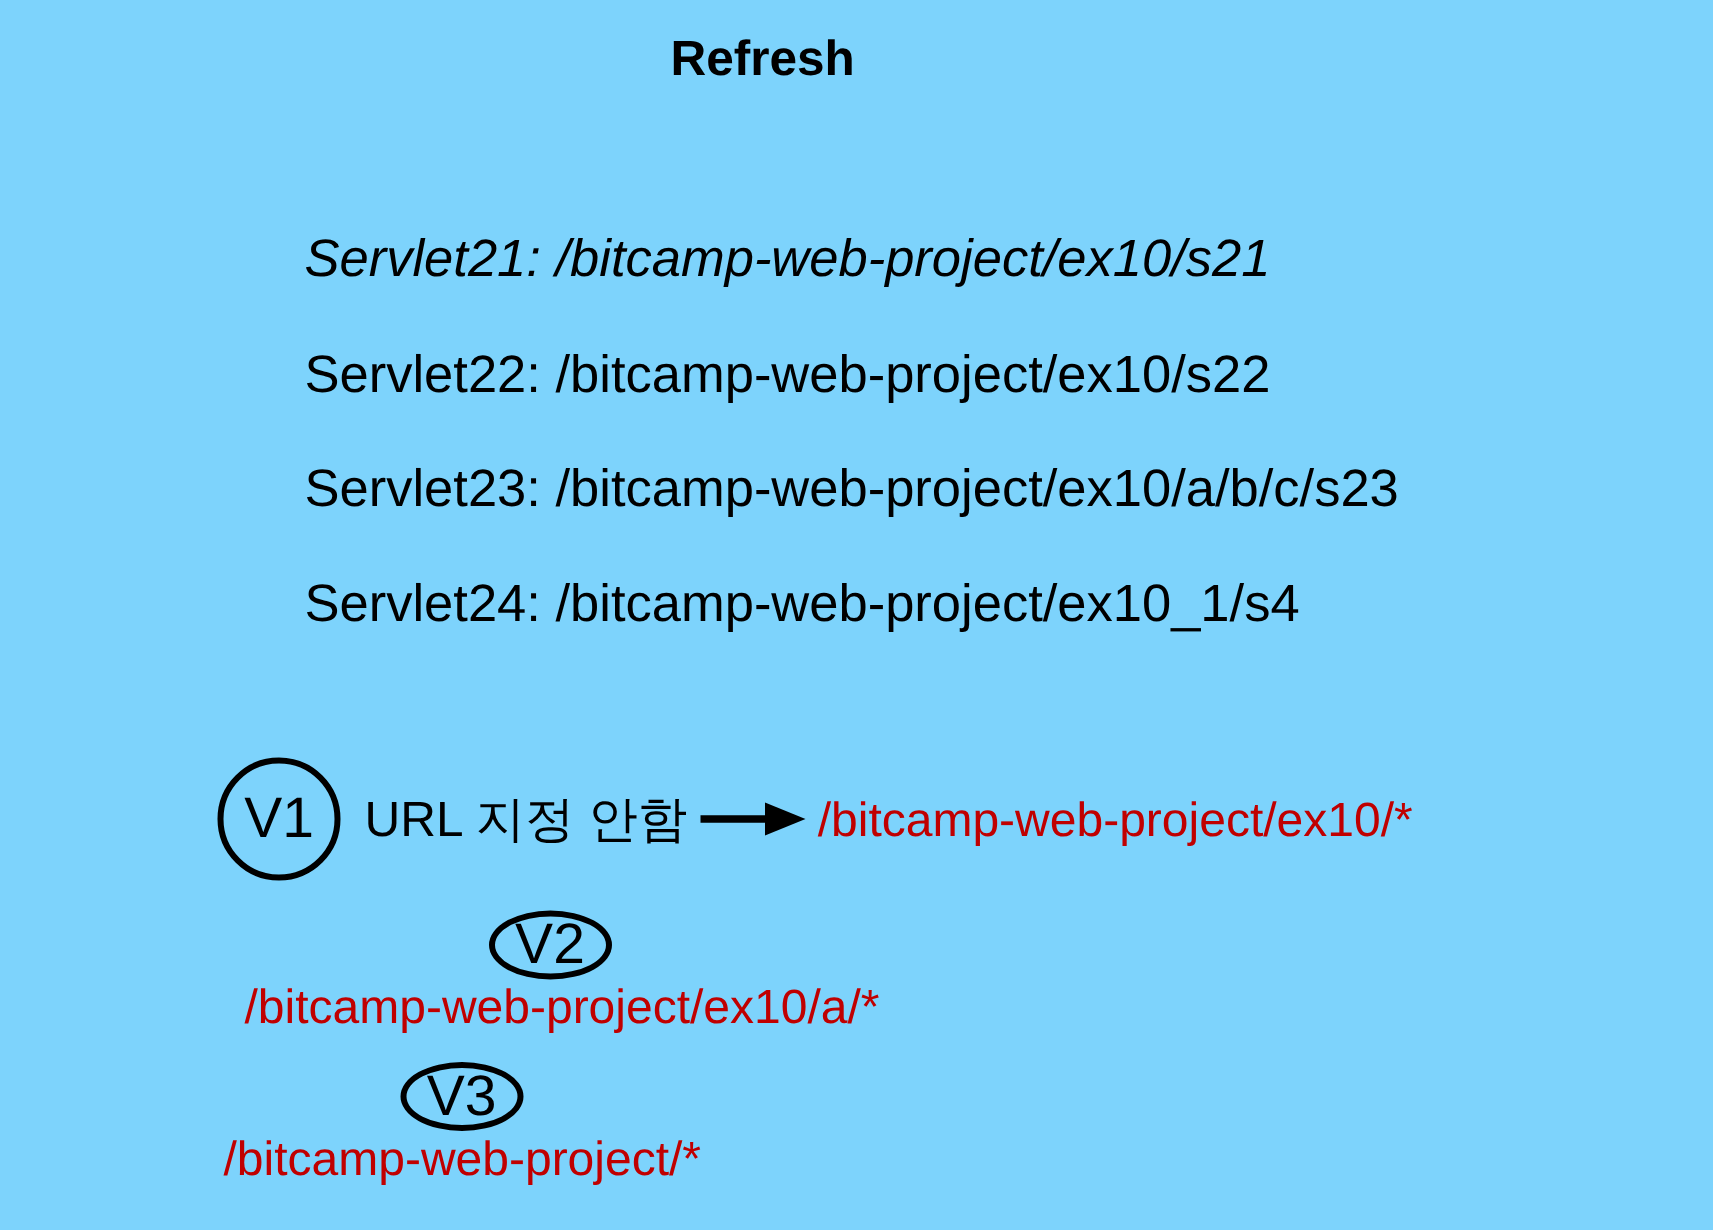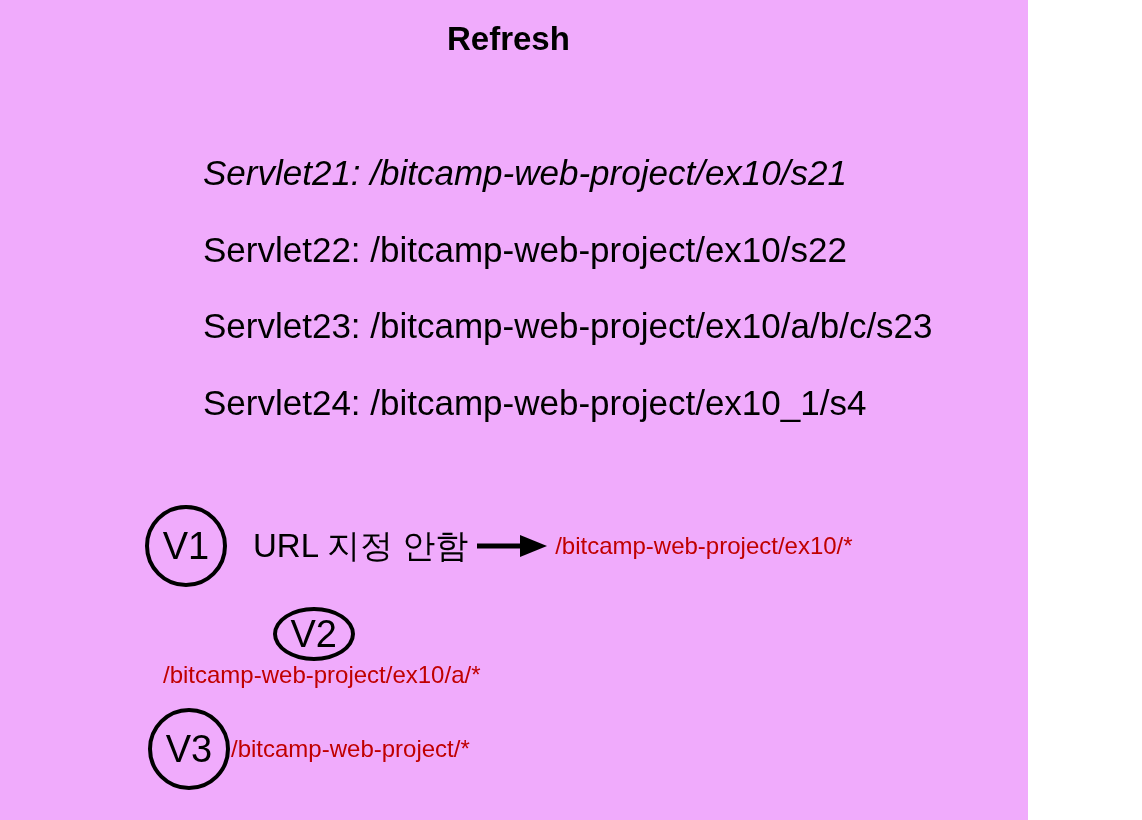--- a/index.html
+++ b/index.html
@@ -2,23 +2,23 @@
 <html><head>
 <meta charset="utf-8">
 <style>
   html, body {
     margin: 0;
     padding: 0;
     background: #ffffff;
   }
   .canvas {
     position: relative;
-    width: 1028px;
+    width: 1142px;
     height: 820px;
-    background: #f0abfc;
+    background: #7dd3fc;
     overflow: hidden;
     font-family: "Liberation Sans", "DejaVu Sans", sans-serif;
     color: #000000;
   }
   .title {
     position: absolute;
     left: 447px;
     top: 19px;
     font-size: 33px;
     font-weight: bold;
@@ -39,47 +39,47 @@
 
   .vrow {
     position: absolute;
     display: flex;
     align-items: center;
     height: 82px;
     white-space: nowrap;
   }
   .vrow.v1 { left: 145px; top: 505px; align-items: center; }
   .vrow.v2 { left: 147px; top: 607px; flex-direction: column; }
-  .vrow.v3 { left: 148px; top: 708px; }
+  .vrow.v3 { left: 148px; top: 708px; flex-direction: column; }
 
   .badge-circle {
     box-sizing: border-box;
     width: 82px;
     height: 82px;
     min-width: 82px;
     border: 4px solid #000000;
     border-radius: 50%;
     display: flex;
     align-items: center;
     justify-content: center;
     font-size: 38px;
     line-height: 1;
   }
   .note {
-    margin-left: 26px;
+    margin-left: 16px;
     font-size: 33px;
   }
   .arrow-icon {
     margin-left: 8px;
     display: inline-flex;
     align-items: center;
   }
   .pattern {
     color: #c00000;
-    font-size: 24px;
+    font-size: 32px;
   }
   .vrow.v1 .pattern { margin-left: 7px; }
   .vrow.v2 .pattern { margin-left: 16px; }
   .vrow.v3 .pattern { margin-left: 1px; }
 </style>
 </head>
 <body>
 
 <div class="canvas">
 

